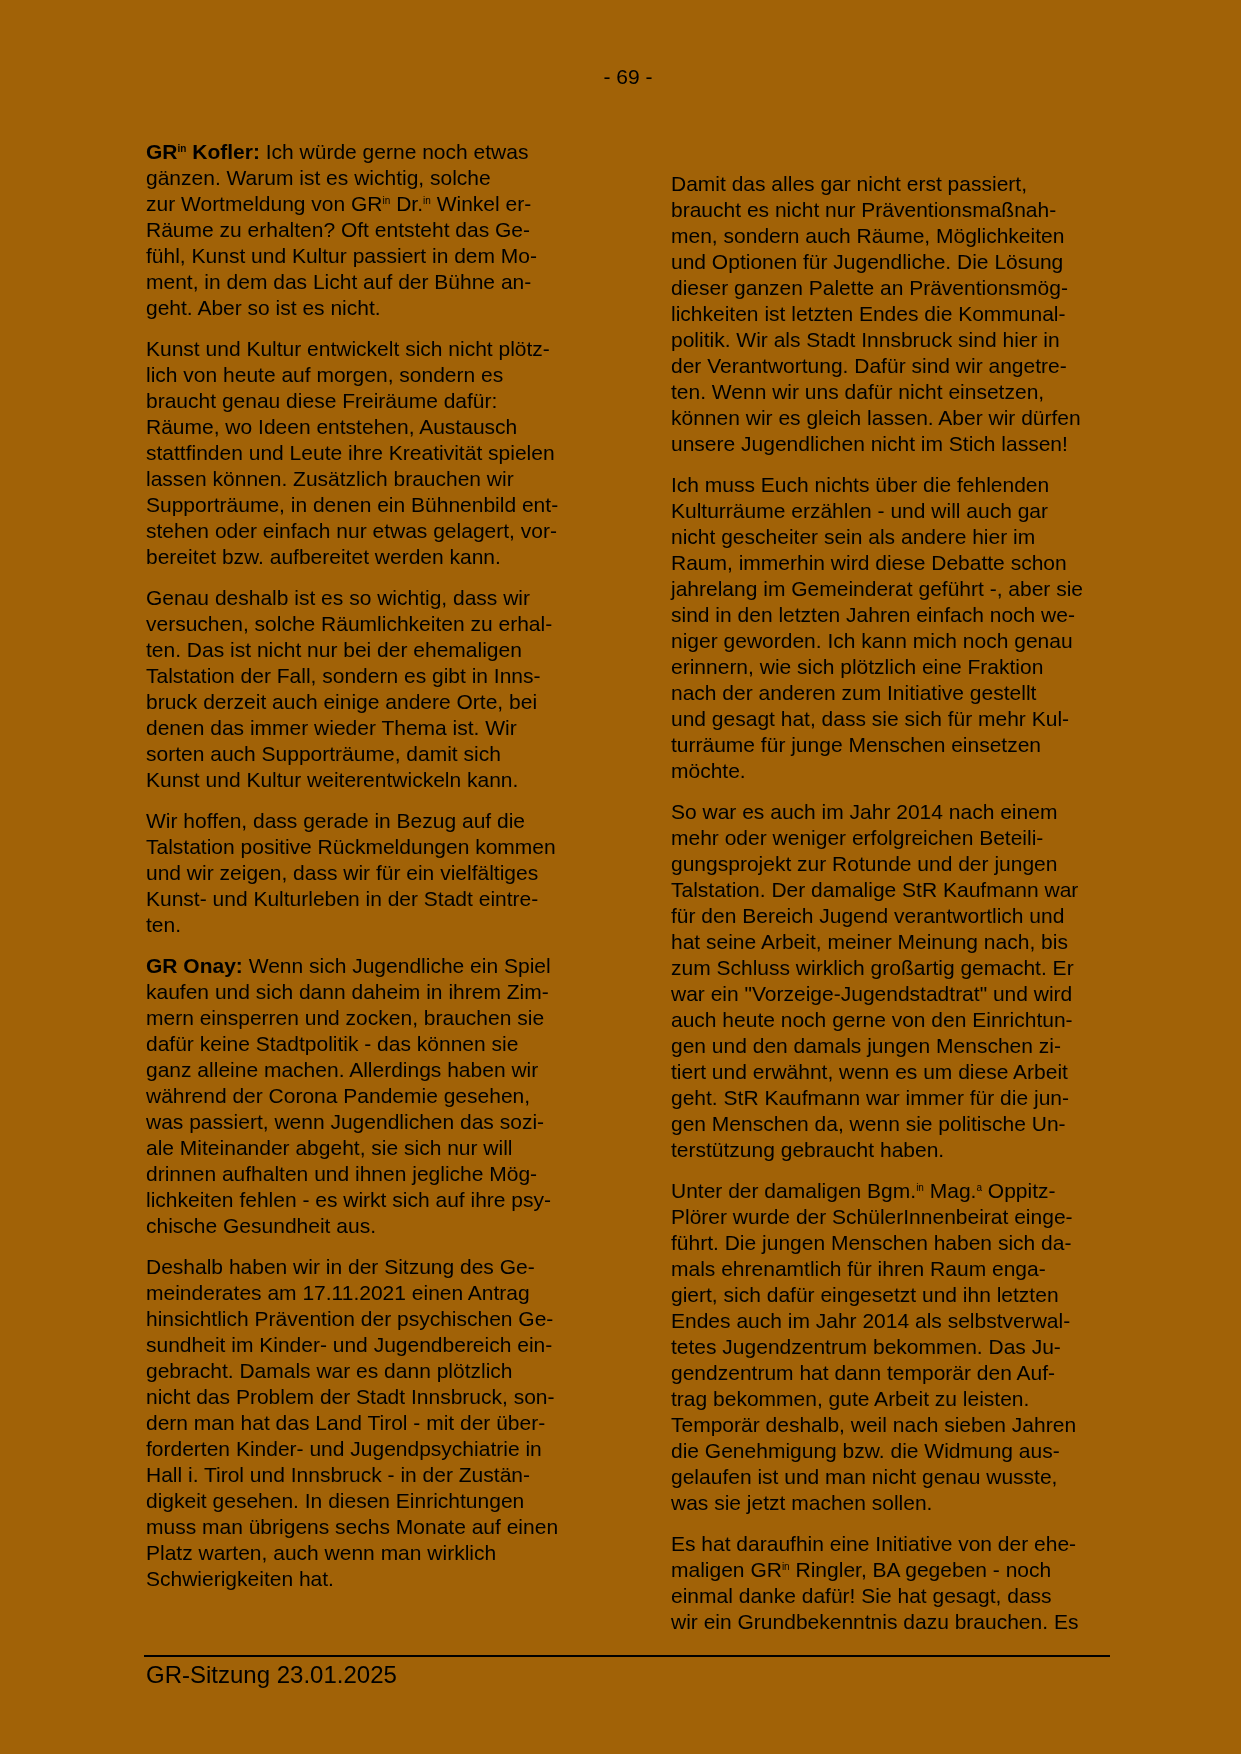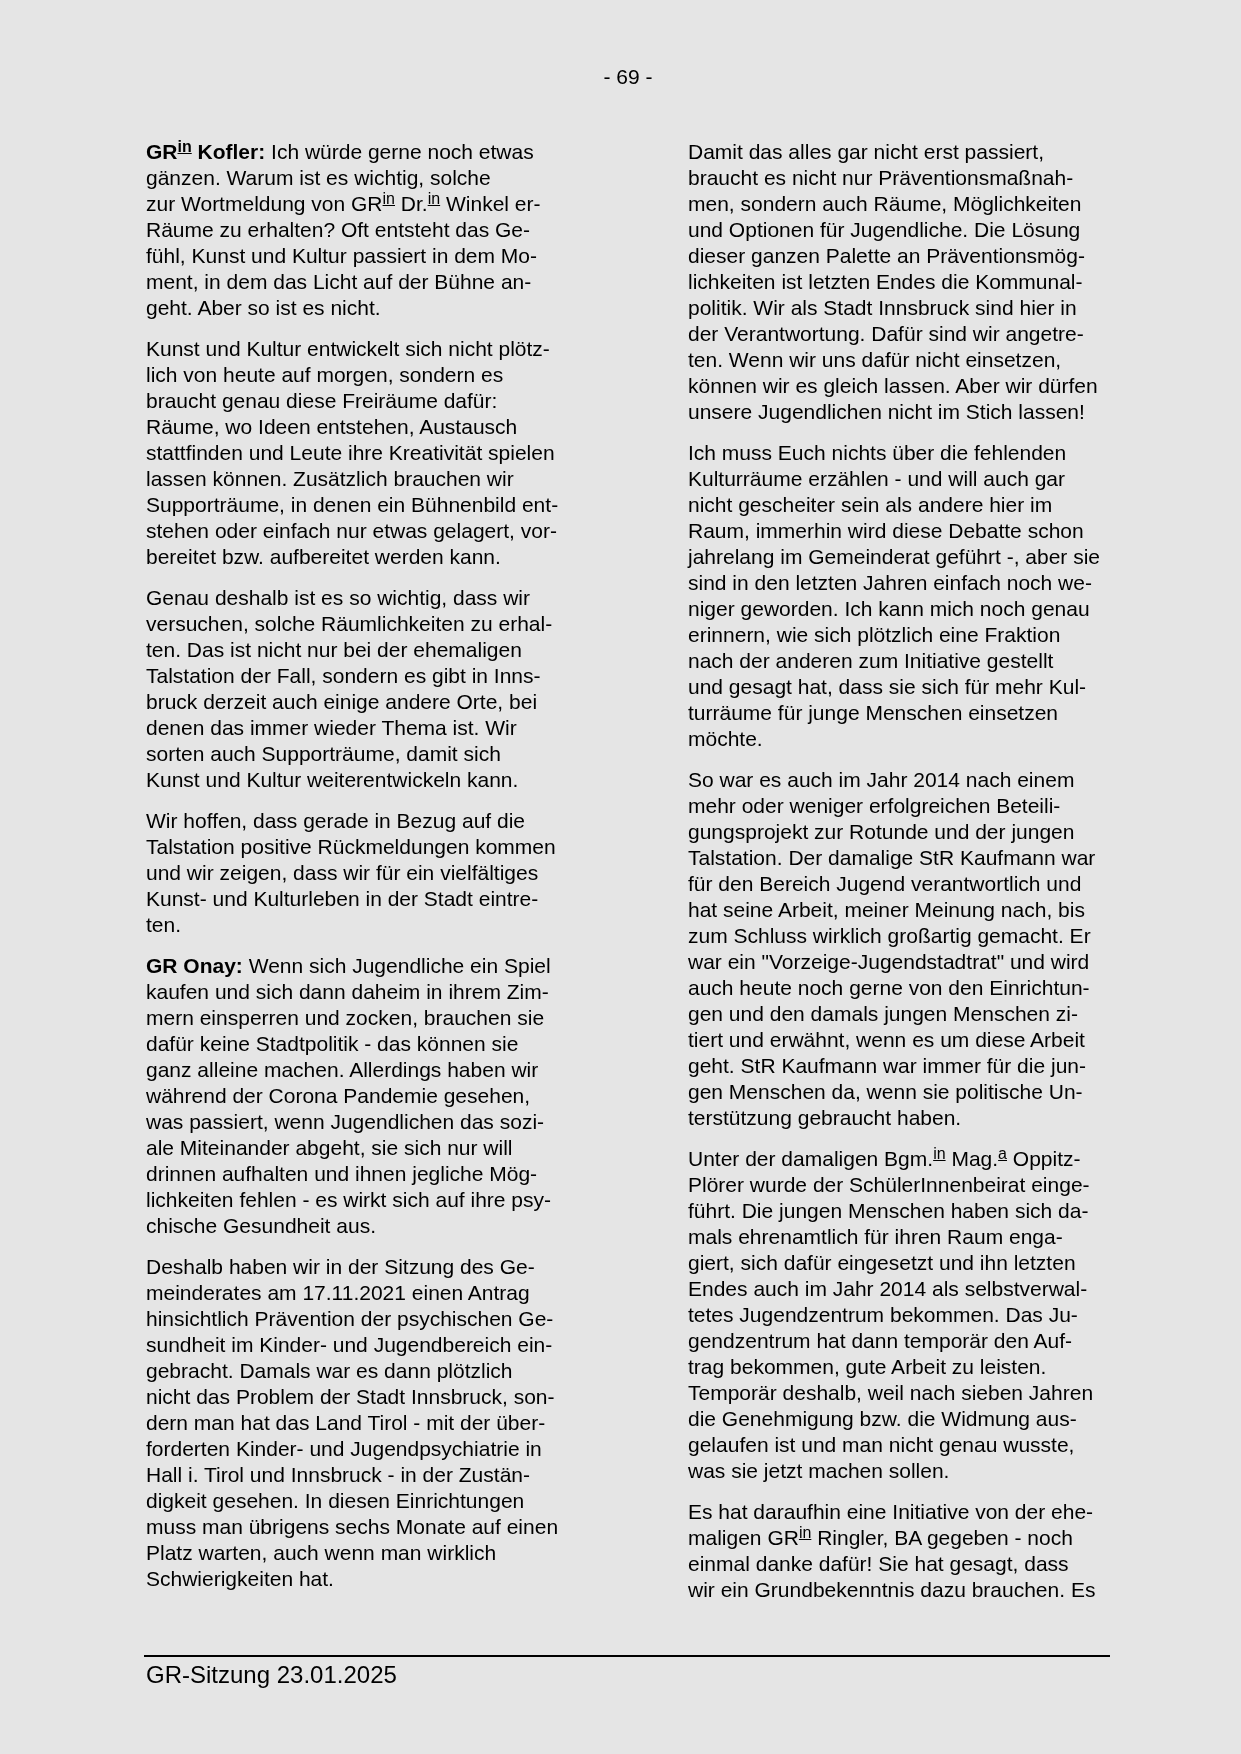--- a/index.html
+++ b/index.html
@@ -5,21 +5,21 @@
 <style>
   html, body {
     margin: 0;
     padding: 0;
     background: #ffffff;
   }
   .page {
     position: relative;
     width: 1241px;
     height: 1754px;
-    background: #e5e5e5;
+    background: #a16207;
     color: #000000;
     font-family: "Liberation Sans", "DejaVu Sans", sans-serif;
     font-size: 21px;
     line-height: 26px;
     overflow: hidden;
   }
   .page-number {
     position: absolute;
     top: 64px;
     left: 146px;
@@ -30,38 +30,37 @@
     position: absolute;
     top: 139px;
     left: 146px;
     width: 964px;
   }
   .col {
     position: absolute;
     top: 0;
   }
   .col-left  { left: 0; width: 460px; }
-  .col-right { left: 542px; width: 460px; }
+  .col-right { left: 525px; width: 460px; margin-top: 32px; }
   .col p {
     margin: 0 0 15px 0;
     padding: 0;
   }
   .ln {
     display: block;
     height: 26px;
     white-space: nowrap;
   }
   .col b { font-weight: bold; }
   sup {
-    font-size: 16px;
+    font-size: 10px;
     line-height: 0;
     vertical-align: baseline;
     position: relative;
     top: -7px;
-    text-decoration: underline;
   }
   .footer-rule {
     position: absolute;
     left: 144px;
     top: 1655px;
     width: 966px;
     border-top: 2px solid #000000;
   }
   .footer-label {
     position: absolute;

